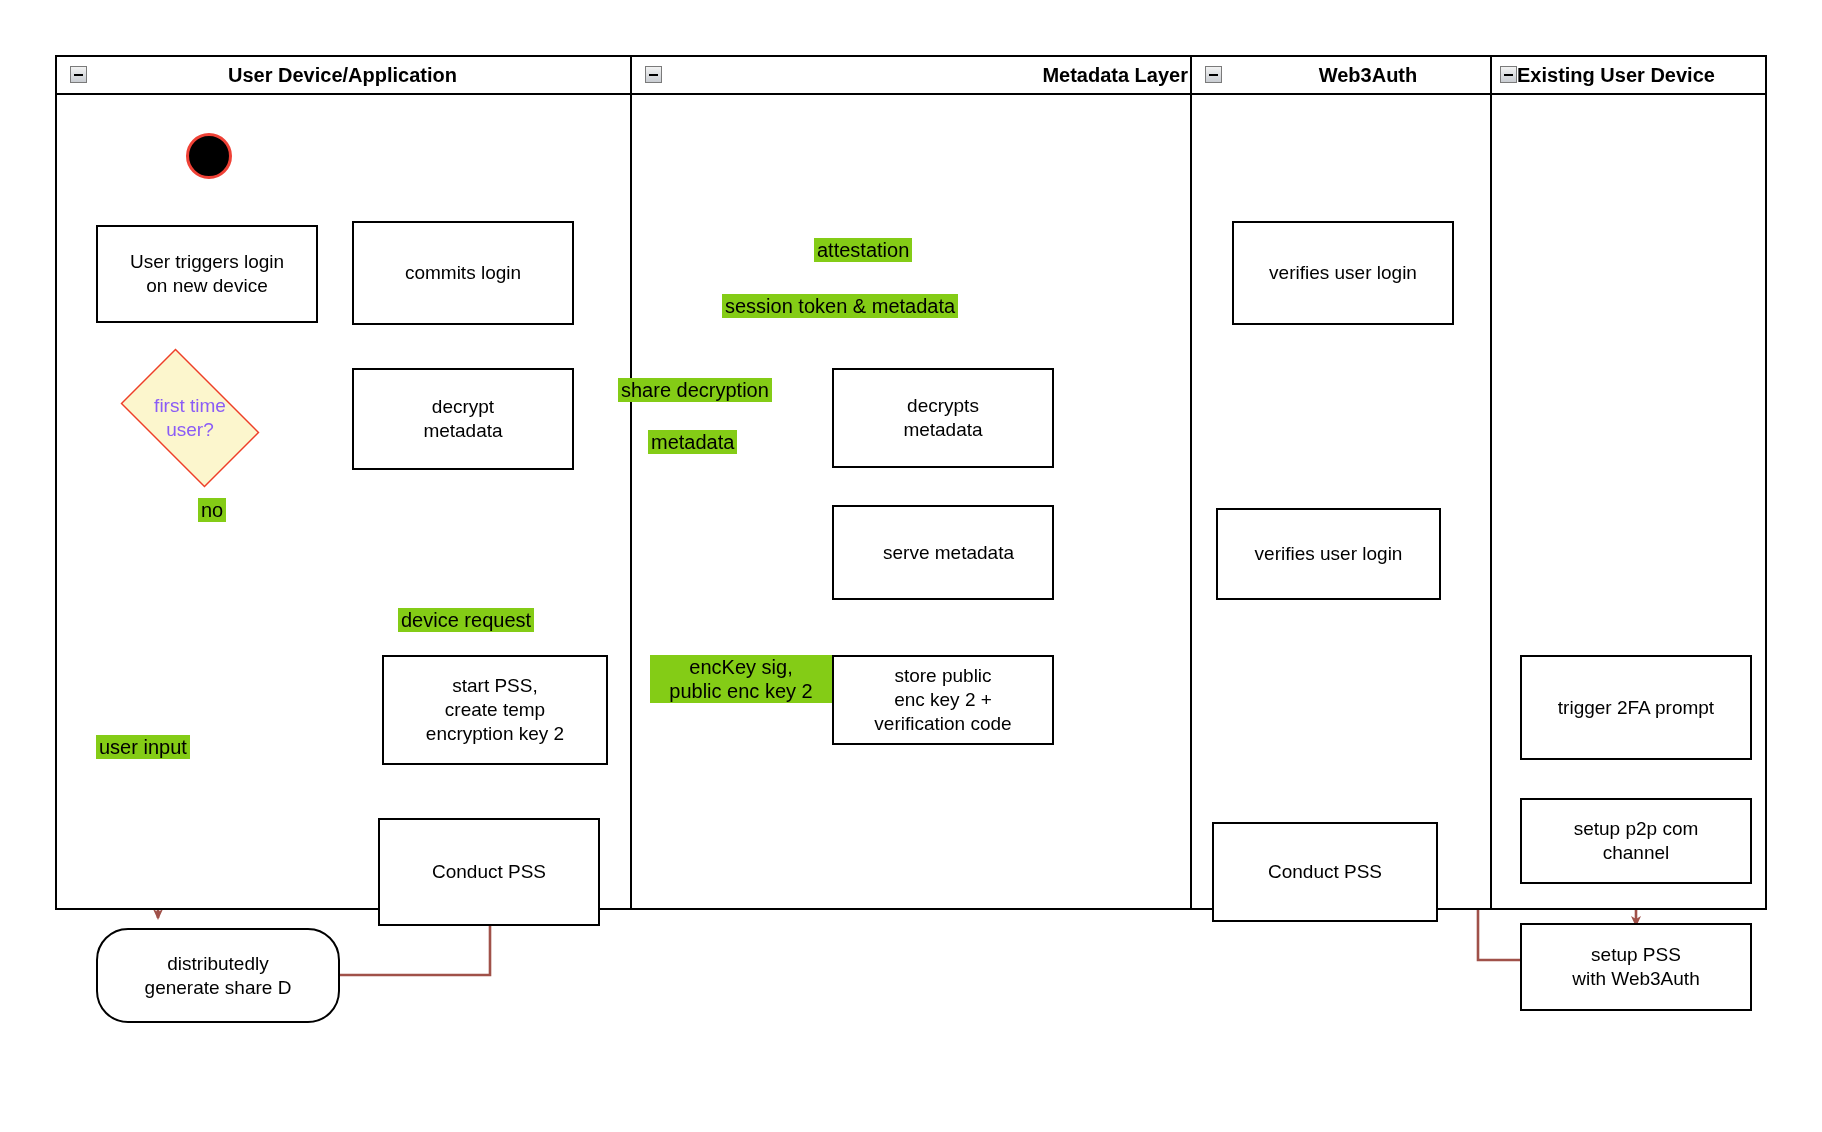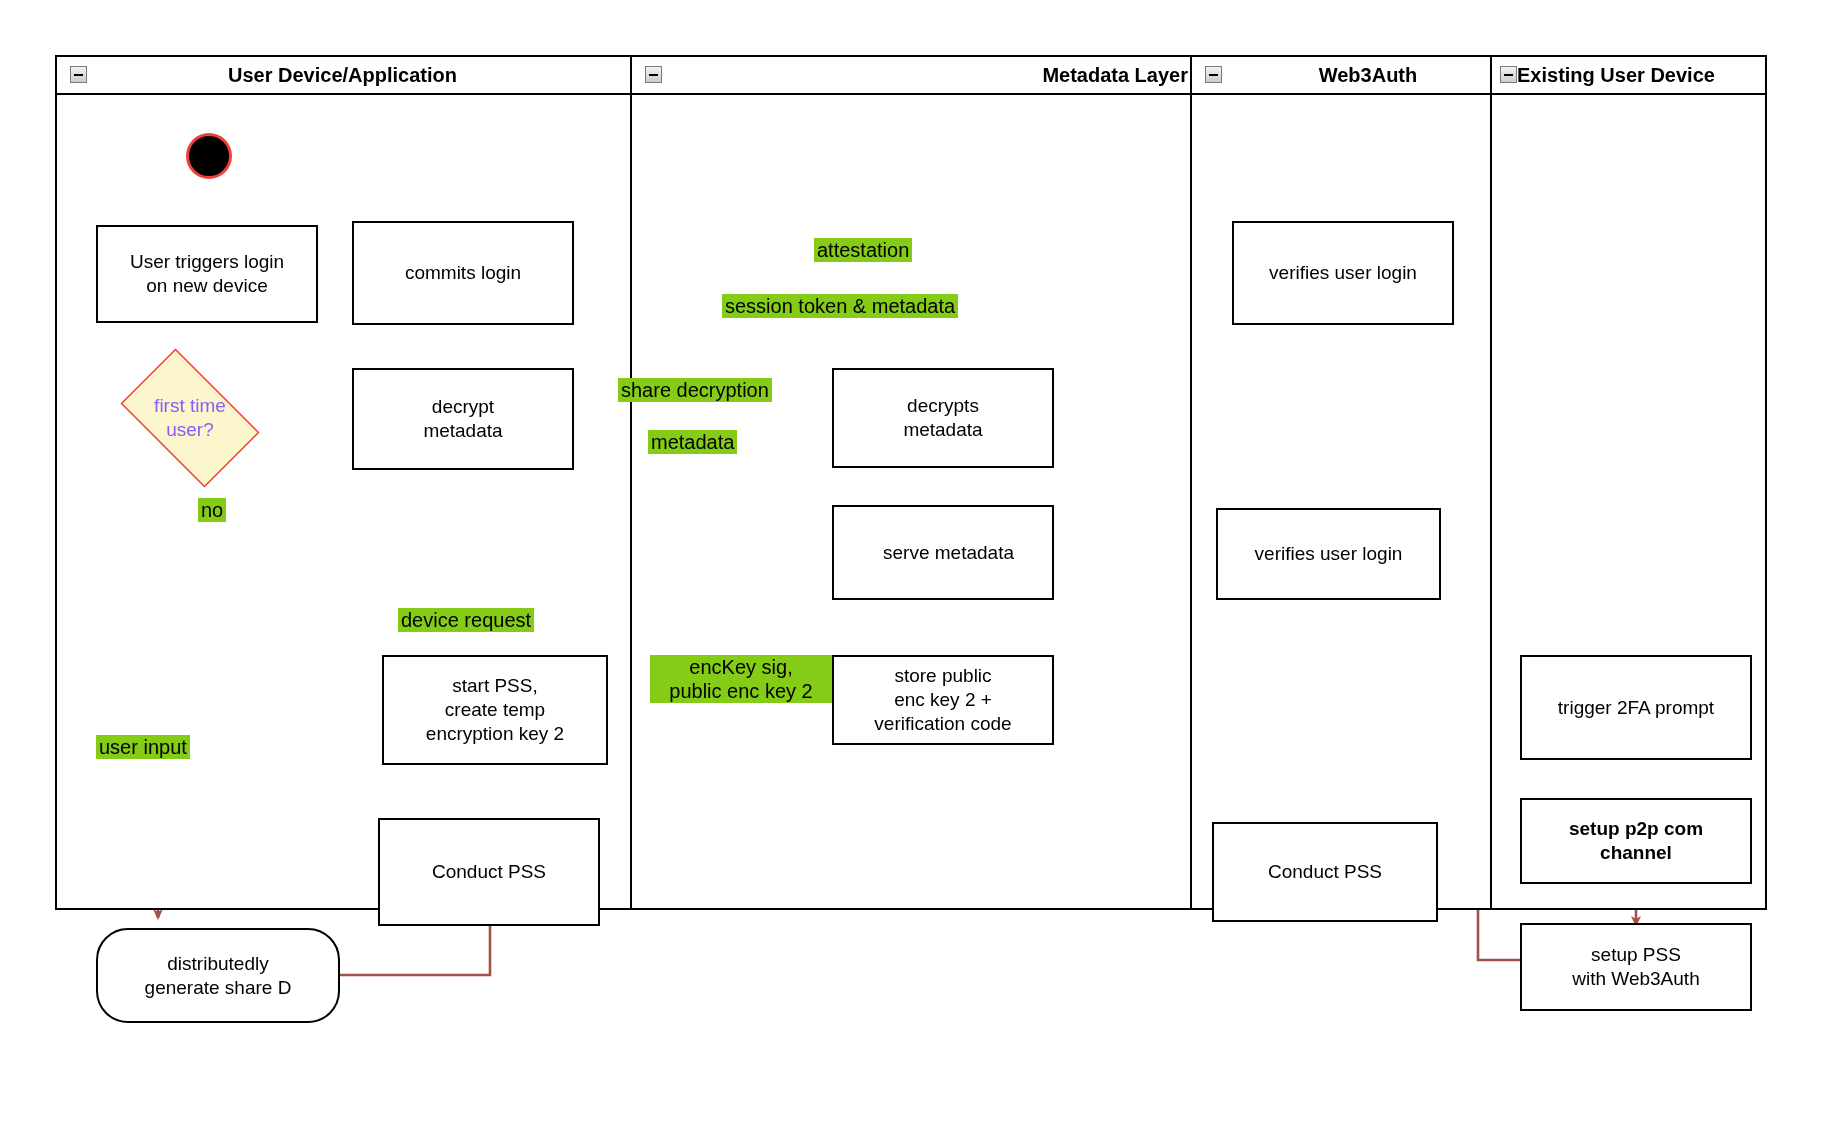--- a/index.html
+++ b/index.html
@@ -254,21 +254,21 @@
   <div class="node" style="left:382px; top:655px; width:226px; height:110px;">start PSS,
 create temp
 encryption key 2</div>
 
   <div class="node" style="left:832px; top:655px; width:222px; height:90px;text-align:center;">store public
 enc key 2 +
 verification code</div>
 
   <div class="node" style="left:1520px; top:655px; width:232px; height:105px;">trigger 2FA prompt</div>
 
-  <div class="node" style="left:1520px; top:798px; width:232px; height:86px;font-weight:bold;">setup p2p com
+  <div class="node" style="left:1520px; top:798px; width:232px; height:86px;">setup p2p com
 channel</div>
 
   <div class="node" style="left:378px; top:818px; width:222px; height:108px;">Conduct PSS</div>
 
   <div class="node" style="left:1212px; top:822px; width:226px; height:100px;">Conduct PSS</div>
 
   <div class="node" style="left:1520px; top:923px; width:232px; height:88px;">setup PSS
 with Web3Auth</div>
 
   <div class="node" style="left:96px; top:928px; width:244px; height:95px;border-radius:32px;">distributedly

